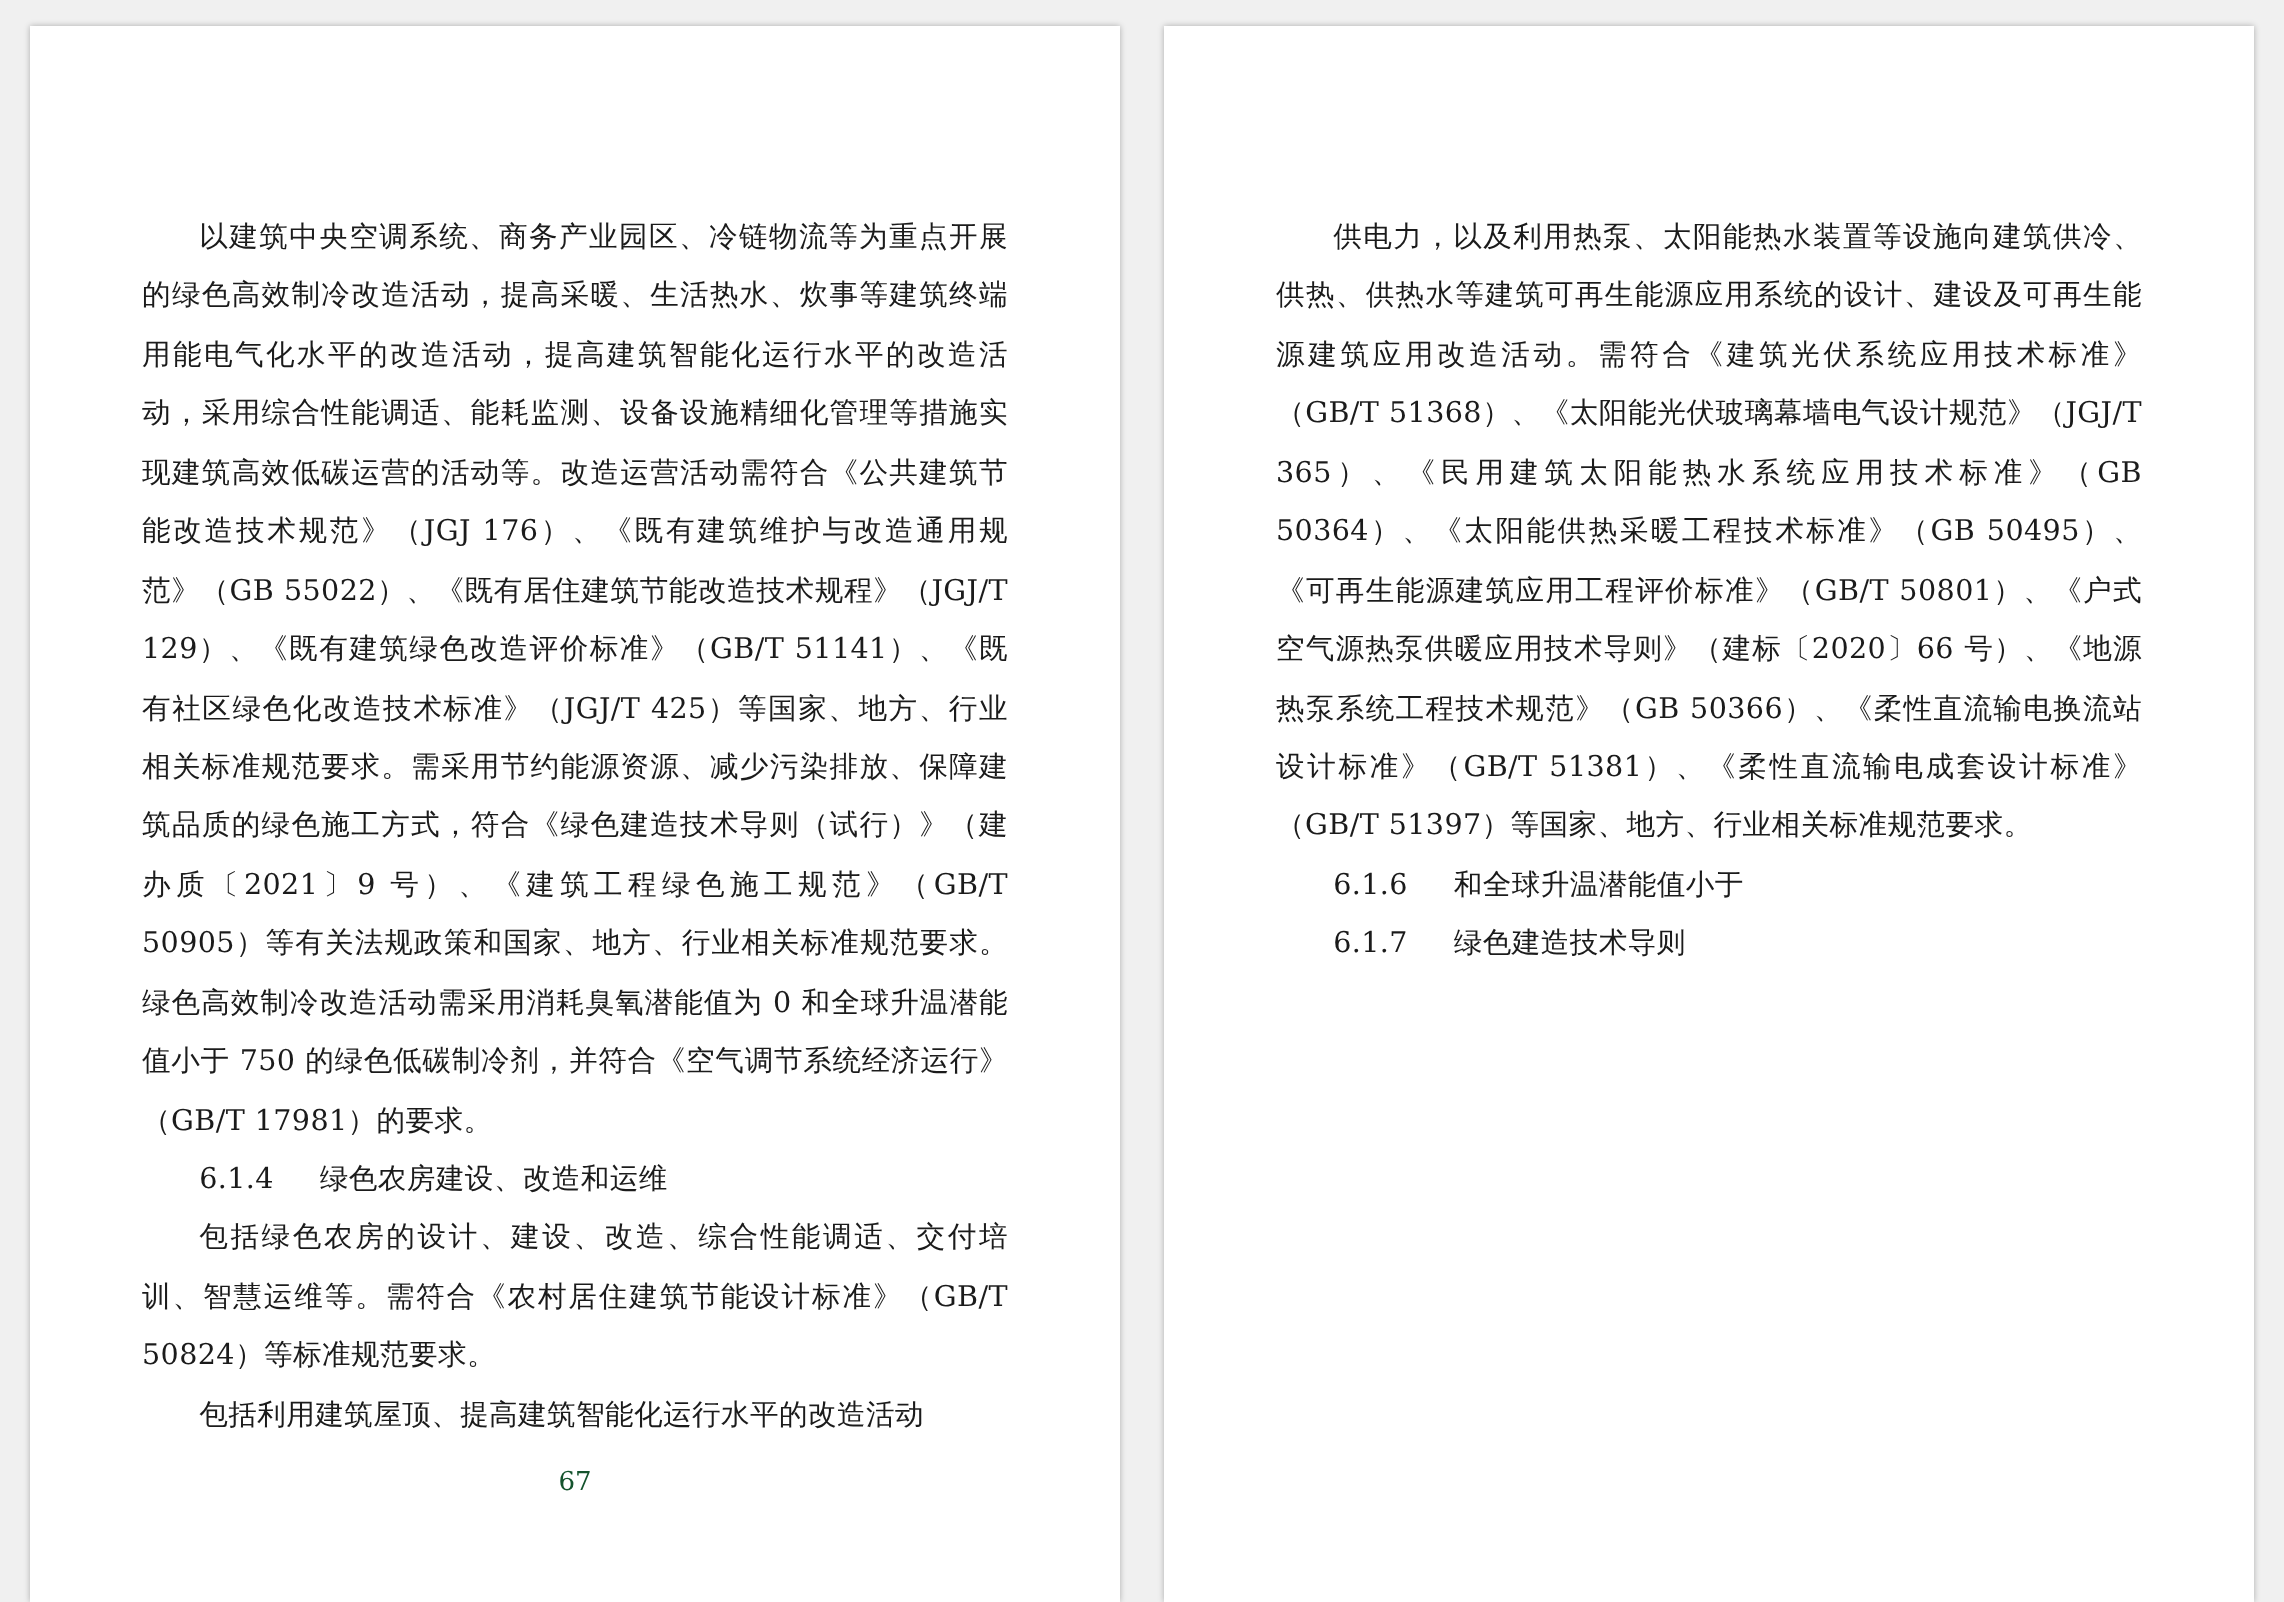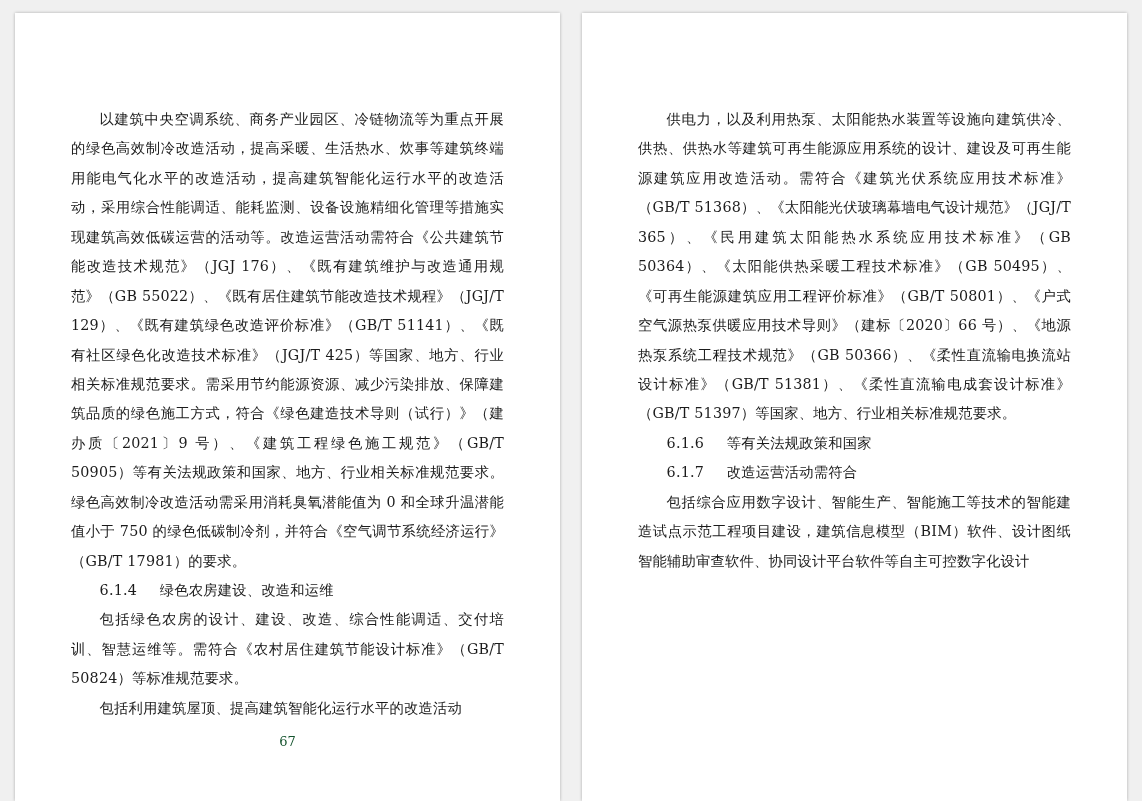--- a/index.html
+++ b/index.html
@@ -75,19 +75,18 @@
       <p class="heading"><span class="num">6.1.4</span><span>绿色农房建设、改造和运维</span></p>
       <p class="para">包括绿色农房的设计、建设、改造、综合性能调适、交付培训、智慧运维等。需符合《农村居住建筑节能设计标准》（GB/T 50824）等标准规范要求。</p>
       <p class="para">包括利用建筑屋顶、提高建筑智能化运行水平的改造活动</p>
     </div>
     <div class="page-number">67</div>
   </div>
 
   <div class="page">
     <div class="page-body">
       <p class="para">供电力，以及利用热泵、太阳能热水装置等设施向建筑供冷、供热、供热水等建筑可再生能源应用系统的设计、建设及可再生能源建筑应用改造活动。需符合《建筑光伏系统应用技术标准》（GB/T 51368）、《太阳能光伏玻璃幕墙电气设计规范》（JGJ/T 365）、《民用建筑太阳能热水系统应用技术标准》（GB 50364）、《太阳能供热采暖工程技术标准》（GB 50495）、《可再生能源建筑应用工程评价标准》（GB/T 50801）、《户式空气源热泵供暖应用技术导则》（建标〔2020〕66 号）、《地源热泵系统工程技术规范》（GB 50366）、《柔性直流输电换流站设计标准》（GB/T 51381）、《柔性直流输电成套设计标准》（GB/T 51397）等国家、地方、行业相关标准规范要求。</p>
-      <p class="heading"><span class="num">6.1.6</span><span>等有关法规政策和国家</span></p>
-      <p class="heading"><span class="num">6.1.7</span><span>改造运营活动需符合</span></p>
-      <p class="para">包括综合应用数字设计、智能生产、智能施工等技术的智能建造试点示范工程项目建设，建筑信息模型（BIM）软件、设计图纸智能辅助审查软件、协同设计平台软件等自主可控数字化设计</p>
+      <p class="heading"><span class="num">6.1.6</span><span>和全球升温潜能值小于</span></p>
+      <p class="heading"><span class="num">6.1.7</span><span>绿色建造技术导则</span></p>
     </div>
   </div>
 
 </div>
 
 </body></html>

